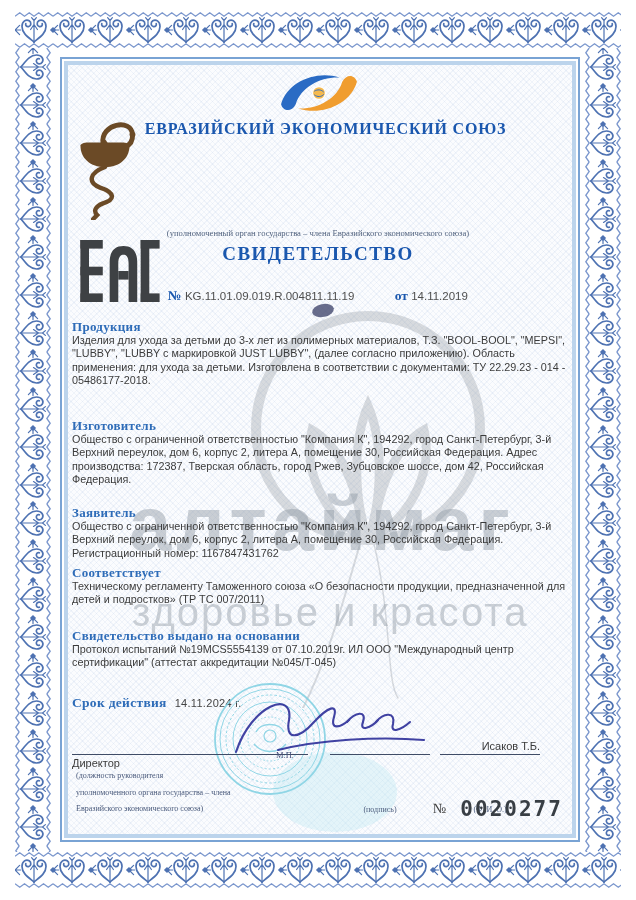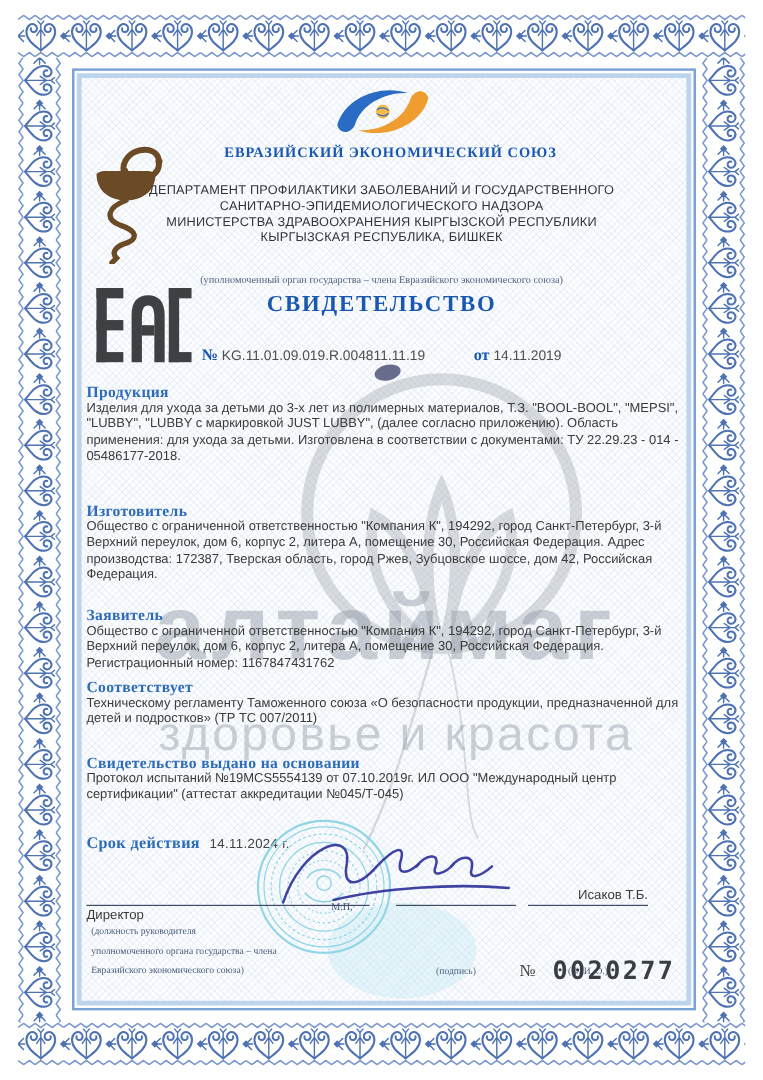--- a/index.html
+++ b/index.html
@@ -16,21 +16,21 @@
     border:2px solid #79a3d4;
     box-shadow:inset 0 0 0 2px #ffffff, inset 0 0 0 6px #bcd4ec;
     background-color:#fbfcfe;
     background-image:
       repeating-linear-gradient(45deg, rgba(137,168,214,0.10) 0 1px, transparent 1px 4px),
       repeating-linear-gradient(-45deg, rgba(137,168,214,0.10) 0 1px, transparent 1px 4px);}
   .abs{position:absolute;}
   .ctr{left:0;right:0;text-align:center;}
   
   .union-name{top:120px;color:#1a57ae;font-family:"Liberation Serif",serif;font-weight:bold;
-    font-size:12px;letter-spacing:0.8px;padding-left:15px;}
+    font-size:16px;letter-spacing:0.8px;padding-left:15px;}
   .dept{top:153px;color:#30343a;font-size:10.6px;line-height:13px;letter-spacing:0.2px;}
   .auth-note{top:228px;color:#51627e;font-family:"Liberation Serif",serif;font-size:8.6px;}
   
   .t1{top:243px;color:#1a57ae;font-family:"Liberation Serif",serif;font-weight:bold;
       font-size:19px;letter-spacing:1.5px;}
   .t2{top:267px;color:#1a57ae;font-family:"Liberation Serif",serif;font-weight:bold;font-size:15px;}
   .numrow{top:288px;font-size:11.5px;color:#4e4e4e;}
   .numrow .lbl{color:#1a57ae;font-family:"Liberation Serif",serif;font-weight:bold;font-size:13.5px;}
   .numrow .gap{display:inline-block;width:34px;}
   
@@ -189,26 +189,20 @@
     <g stroke="#6b4a26" fill="none" stroke-linecap="round">
       <path d="M33,32 C30,12 62,6 63,23 C64,36 49,40 40,35" stroke-width="5"></path>
       <path d="M40,35 C37,33.6 35.5,32 35,30" stroke-width="3"></path>
       <path d="M35,56 C19,62 17,72 30,77 C45,82 46,89 33,93 C25,96 23,101 27,105 L23,109" stroke-width="4.5"></path>
     </g>
     <path d="M10,34 C10,32.6 13,31 18,31 L52,31 C57,31 60,32.6 60,34 C60,47 50,56 35,56 C20,56 10,47 10,34 Z" fill="#6b4a26"></path>
     <circle cx="63" cy="23" r="3" fill="#6b4a26"></circle>
   </svg>
 
   <div class="abs ctr union-name">ЕВРАЗИЙСКИЙ ЭКОНОМИЧЕСКИЙ СОЮЗ</div>
-  <div class="abs ctr dept">
-    <div>ДЕПАРТАМЕНТ ПРОФИЛАКТИКИ ЗАБОЛЕВАНИЙ И ГОСУДАРСТВЕННОГО</div>
-    <div>САНИТАРНО-ЭПИДЕМИОЛОГИЧЕСКОГО НАДЗОРА</div>
-    <div>МИНИСТЕРСТВА ЗДРАВООХРАНЕНИЯ КЫРГЫЗСКОЙ РЕСПУБЛИКИ</div>
-    <div>КЫРГЫЗСКАЯ РЕСПУБЛИКА, БИШКЕК</div>
-  </div>
   <div class="abs ctr auth-note">(уполномоченный орган государства – члена Евразийского экономического союза)</div>
 
   <svg class="abs" style="left:80px;top:240px" width="80" height="62" viewBox="0 0 92 72">
     <g fill="#3e4144">
       <rect x="0" y="0" width="10" height="72"></rect>
         <rect x="0" y="0" width="26" height="10"></rect>
       <rect x="0" y="31" width="26" height="10"></rect>
         <rect x="0" y="62" width="26" height="10"></rect>
       <path d="M34,72 L34,26 C34,13 40,7 50,7 C60,7 66,13 66,26 L66,72 L56,72 L56,28 C56,20 54,17 50,17 C46,17 44,20 44,28 L44,72 Z"></path>
       <rect x="44" y="36" width="12" height="10"></rect>

